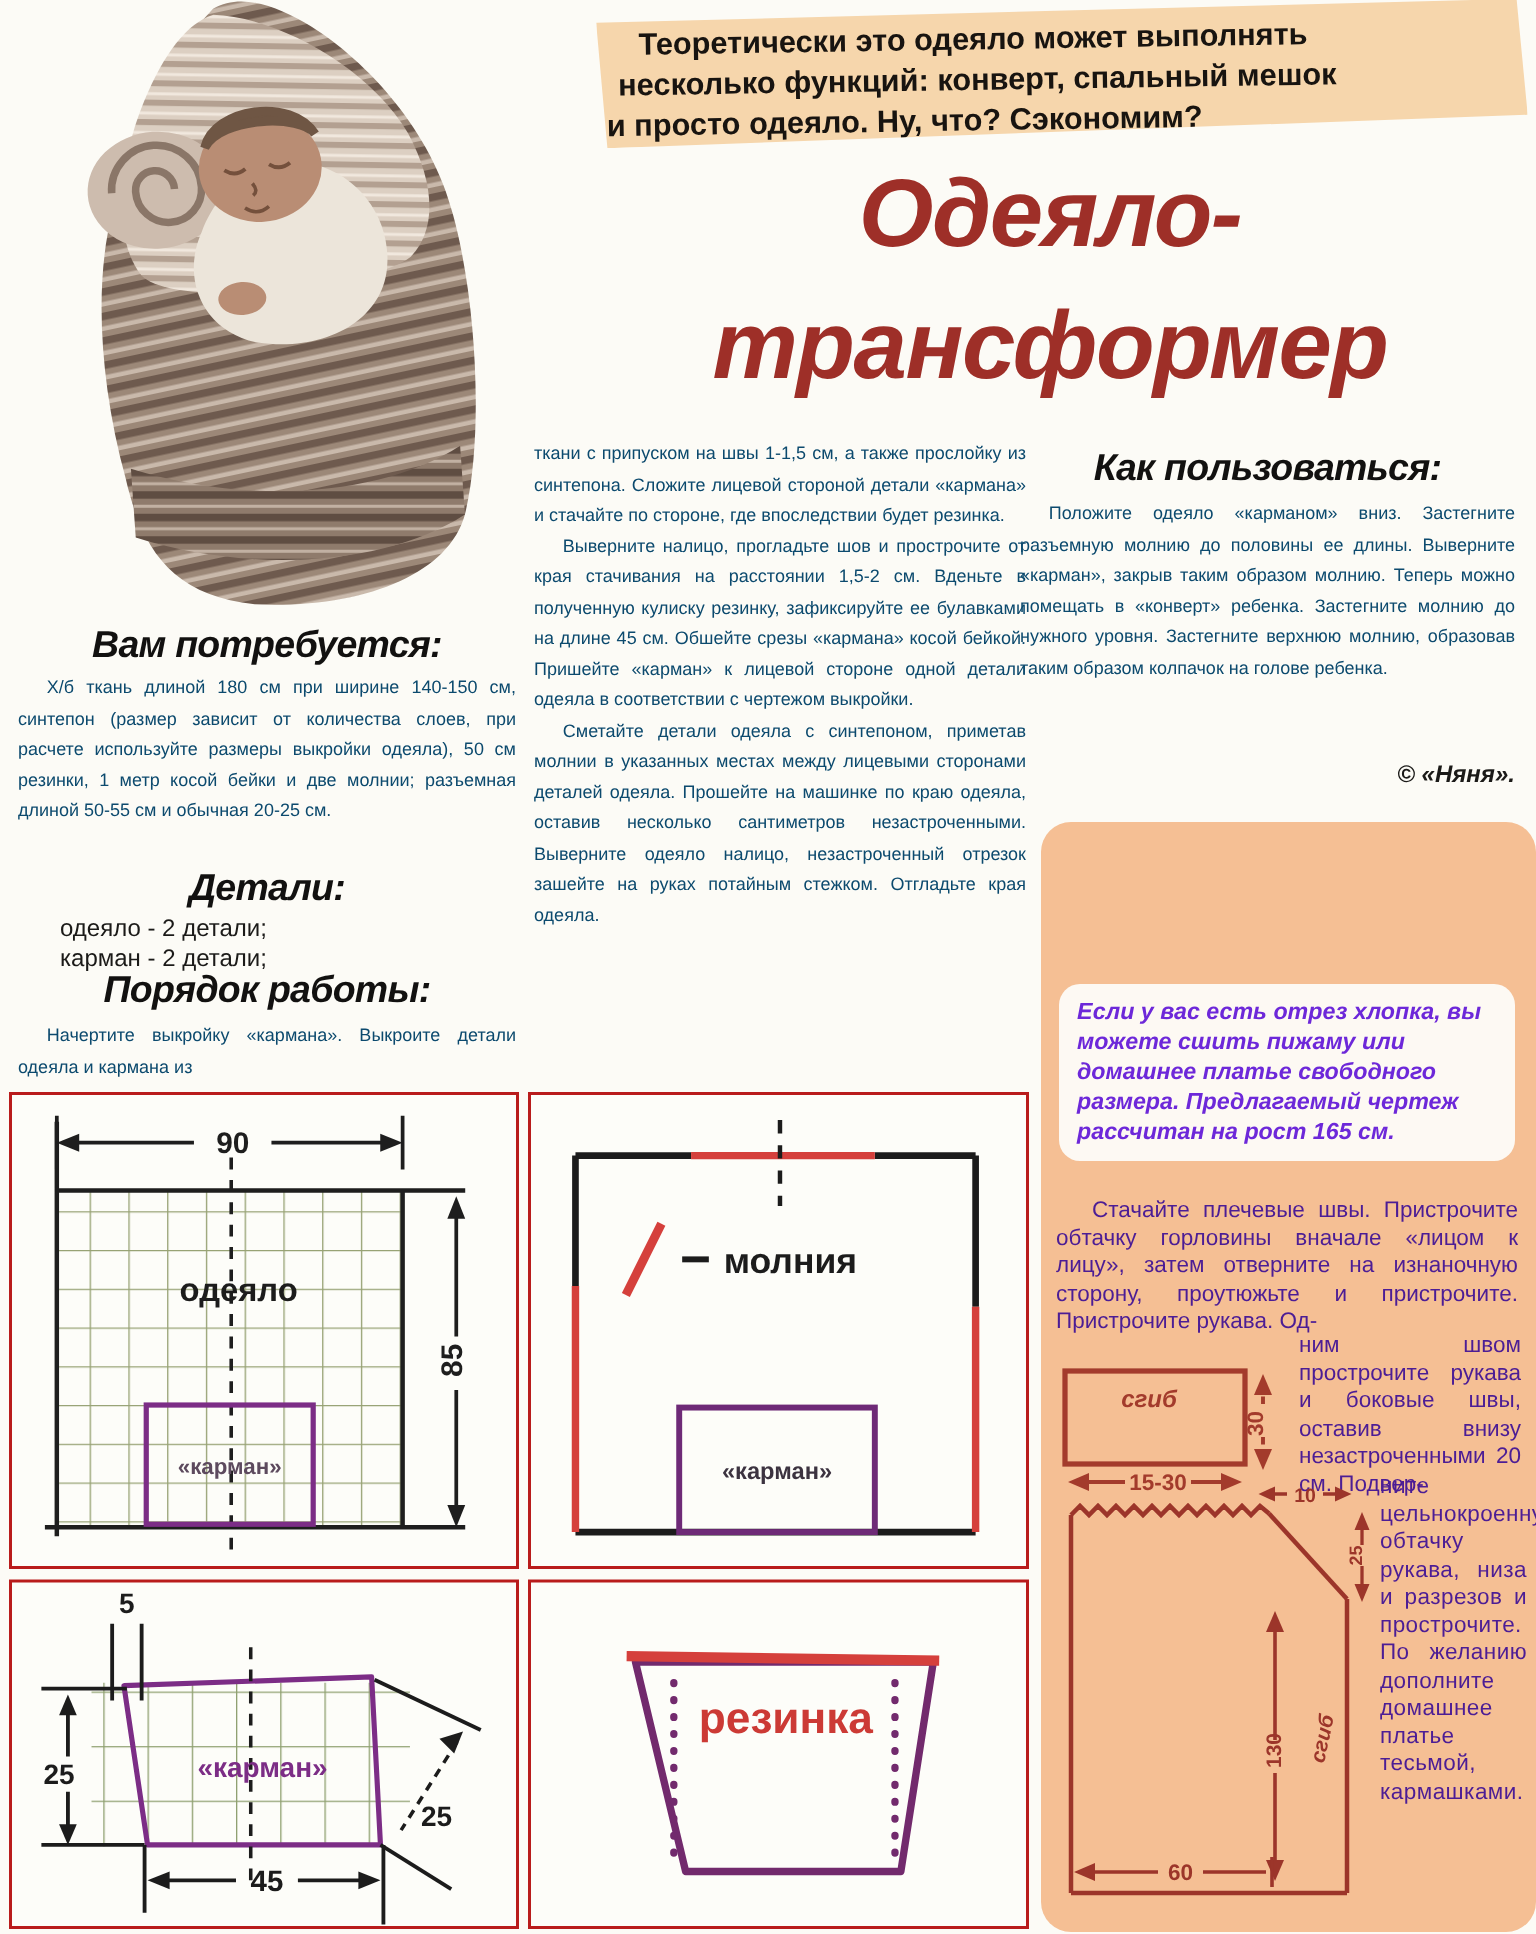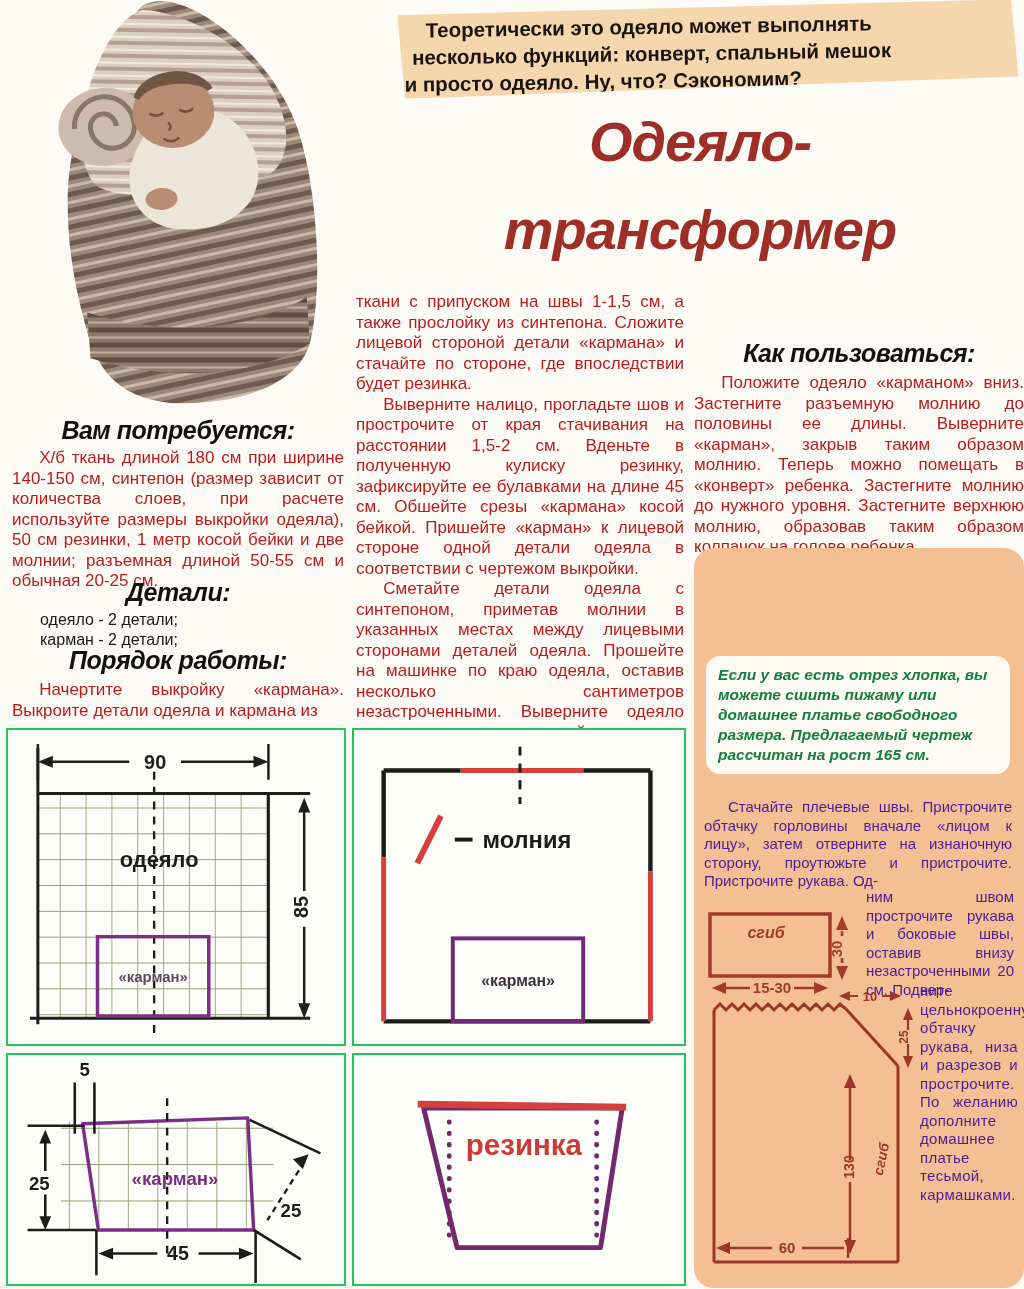--- a/index.html
+++ b/index.html
@@ -19,60 +19,60 @@
     padding-top:8px;box-sizing:border-box;
   }
   .banner div{white-space:nowrap;}
   .banner .b1{padding-left:28px;}
   .banner .b2{padding-left:14px;}
   .banner .b3{padding-left:6px;}
   
   .main-title{
     left:376px;top:98px;width:648px;text-align:center;
     font-weight:bold;font-style:italic;color:#9e2f28;
-    font-size:56px;line-height:88px;letter-spacing:-1px;
+    font-size:64px;line-height:88px;letter-spacing:-1px;
   }
   
   .script-h{
     font-weight:bold;font-style:italic;font-size:25px;color:#121110;
     text-align:center;letter-spacing:-0.5px;
   }
   
-  .body-txt{font-size:17px;line-height:20.5px;text-align:justify;color:#b91c1c;}
+  .body-txt{font-size:12px;line-height:20.5px;text-align:justify;color:#0c4a6e;}
   .indent{text-indent:1.6em;}
   p{margin:0;}
   
   .left-col{left:12px;width:332px;}
   .mid-col{left:356px;width:328px;}
-  .right-col{left:694px;width:330px;margin-top:41px;}
+  .right-col{left:680px;width:330px;}
   .details-list{font-size:16px;line-height:20px;text-align:left;padding-left:28px;}
   .credit{font-weight:bold;font-style:italic;font-size:16px;text-align:right;}
   
   .size-panel{
     left:694px;top:548px;width:330px;height:740px;
     background:#f5bf94;border-radius:20px;box-sizing:border-box;
   }
   .size-title{
     position:absolute;top:4px;left:0;width:100%;text-align:center;
     font-weight:bold;font-style:italic;font-size:43px;line-height:50px;
     color:#8e2015;letter-spacing:-1px;
   }
   .size-intro{
     position:absolute;top:108px;left:12px;width:304px;box-sizing:border-box;
     background:#fdf9f3;border-radius:14px;padding:9px 12px;
-    font-weight:bold;font-style:italic;font-size:15.5px;line-height:20px;color:#15803d;
+    font-weight:bold;font-style:italic;font-size:15.5px;line-height:20px;color:#6d28d9;
   }
   .size-body{font-size:15px;line-height:18.5px;text-align:justify;color:#4c1d95;}
   .sp-a{position:absolute;top:250px;left:10px;width:308px;}
   .sp-row1-txt{position:absolute;top:340px;left:172px;width:148px;}
   .sp-row1-svg{position:absolute;top:352px;left:8px;width:158px;height:106px;}
   .sp-row2-svg{position:absolute;top:432px;left:4px;width:218px;height:300px;}
   .sp-row2-txt{position:absolute;top:434px;left:226px;width:98px;letter-spacing:0.3px;}
   
-  .dbox{background:#fdfdf9;border:2px solid #22c55e;box-sizing:border-box;}
+  .dbox{background:#fdfdf9;border:2px solid #b91c1c;box-sizing:border-box;}
   .dbox svg{display:block;width:100%;height:100%;}
   .dbox1{left:6px;top:728px;width:340px;height:318px;}
   .dbox2{left:352px;top:728px;width:334px;height:318px;}
   .dbox3{left:6px;top:1053px;width:340px;height:233px;}
   .dbox4{left:352px;top:1053px;width:334px;height:233px;}
   
   .photo{left:4px;top:0;width:344px;height:414px;}
   .photo svg{width:100%;height:100%;}
   svg text{font-family:"Liberation Sans", sans-serif;}
 </style>

